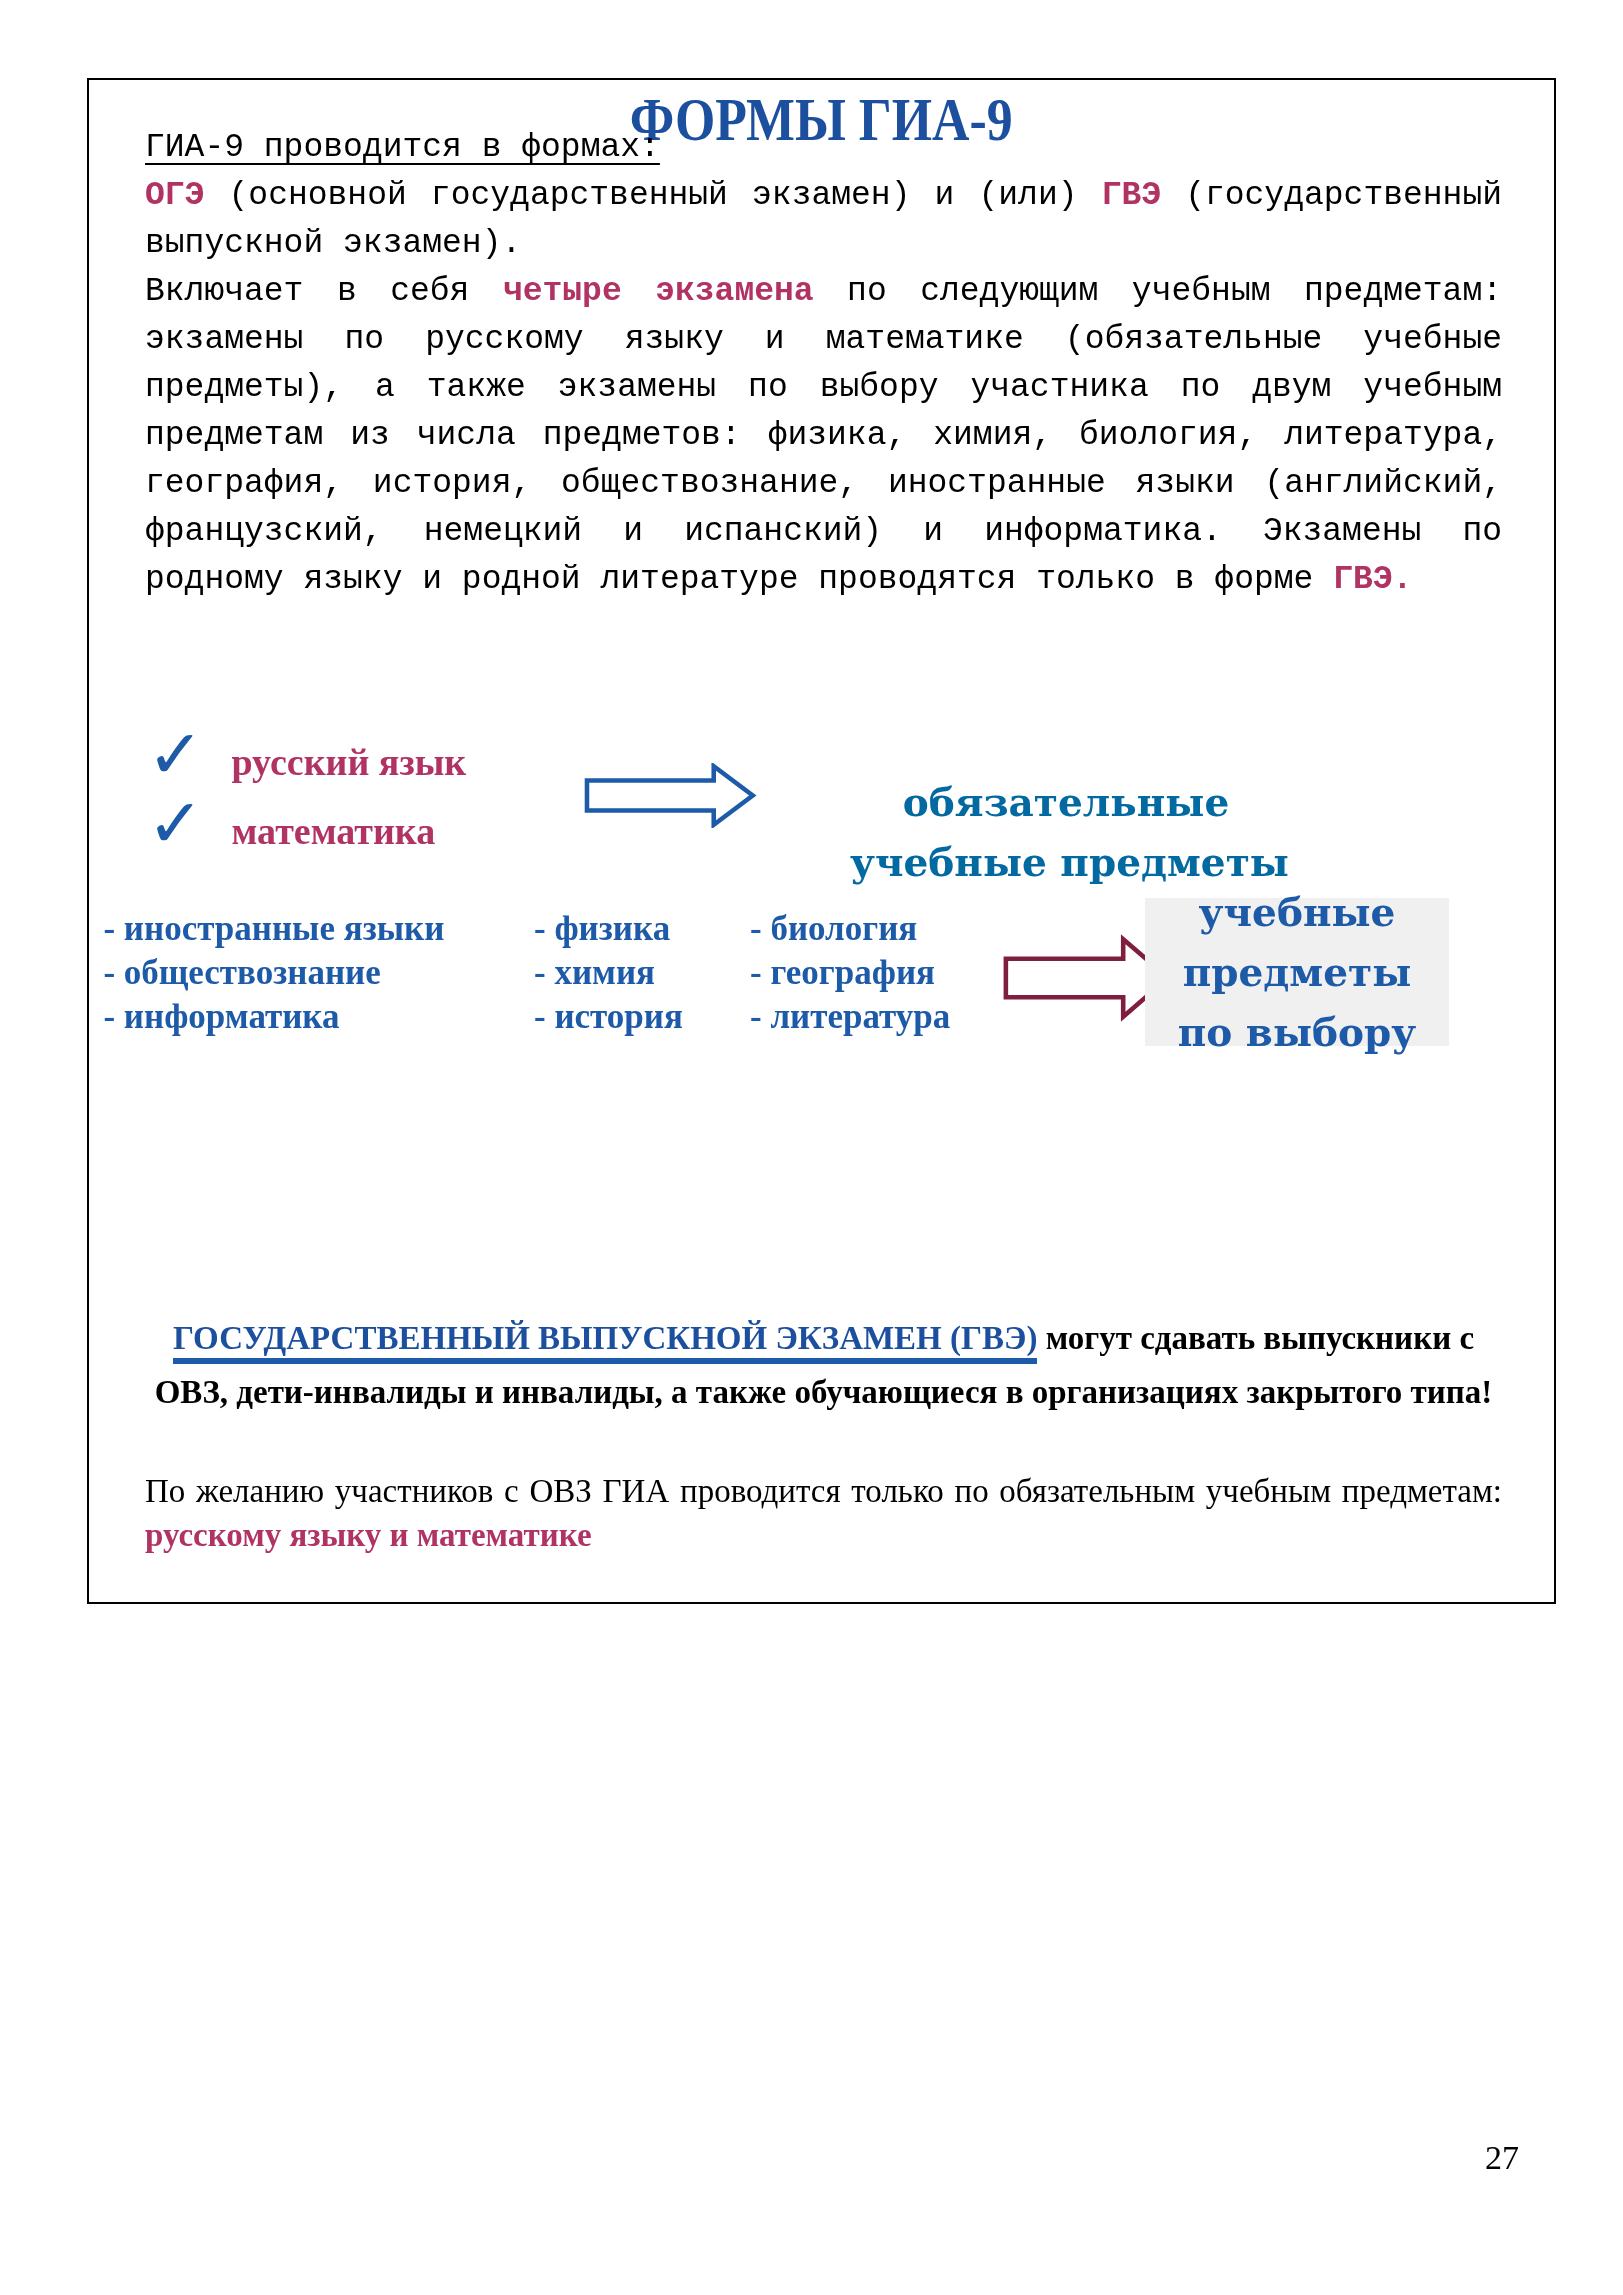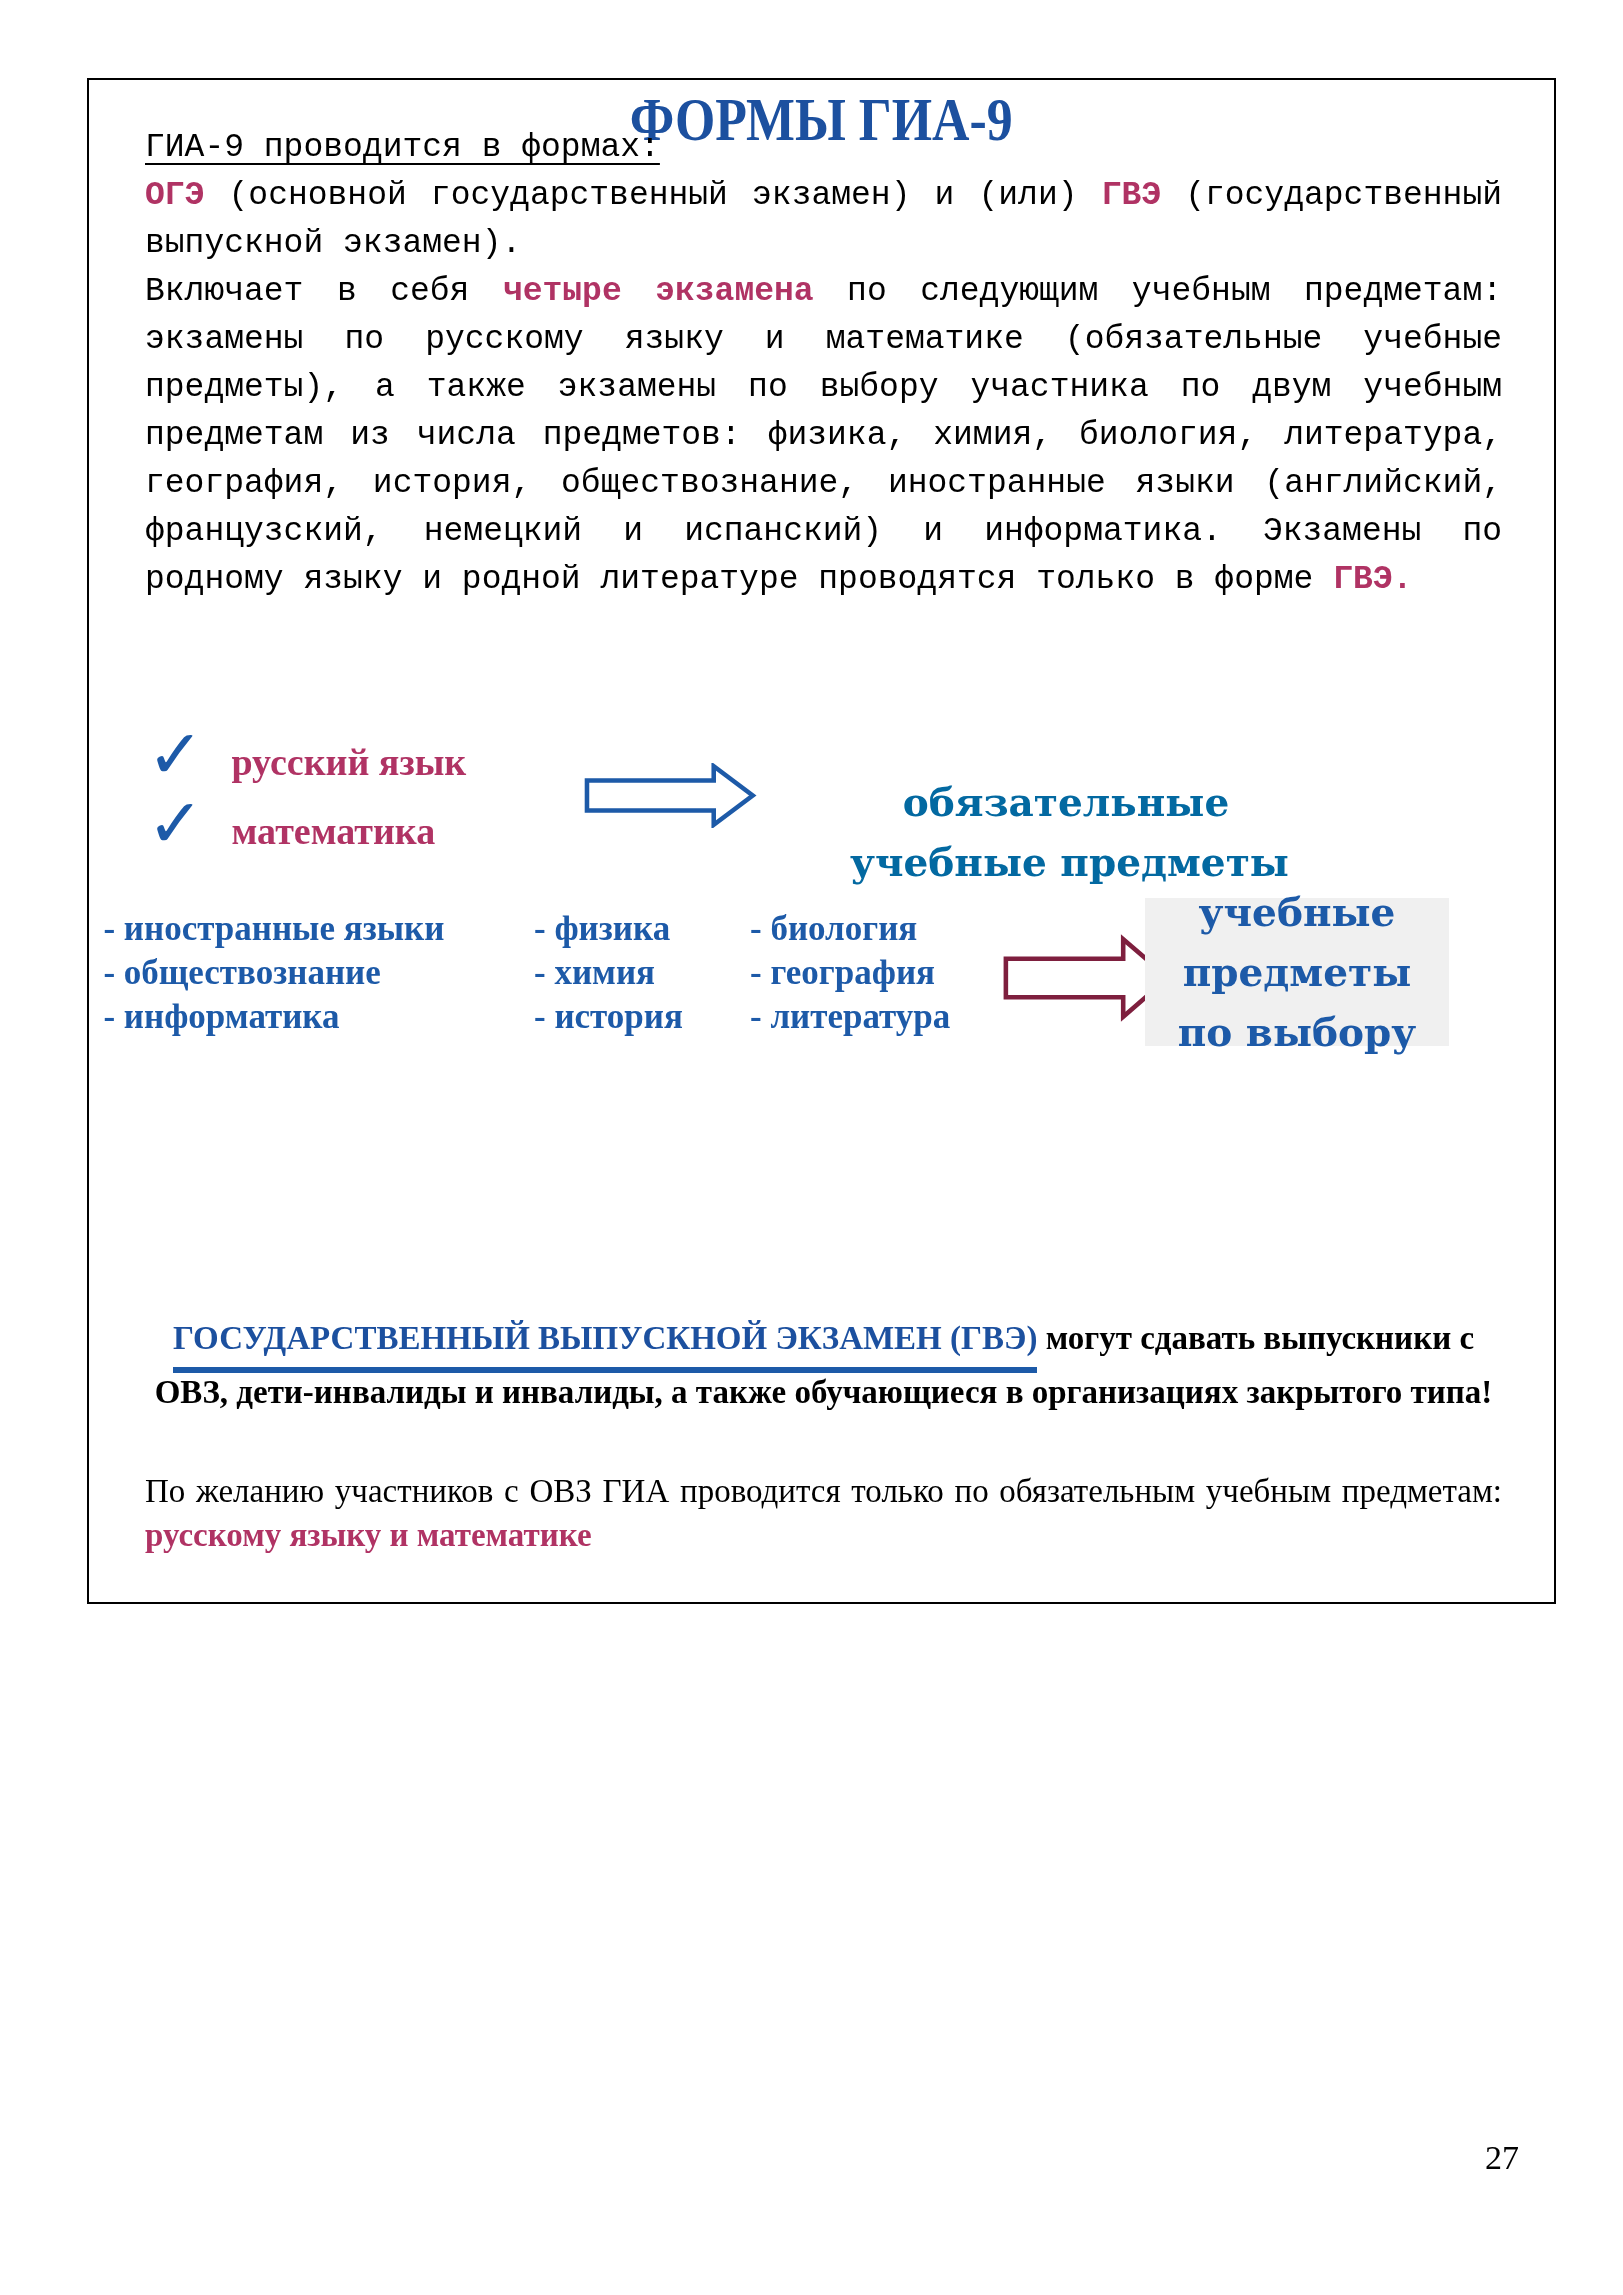--- a/index.html
+++ b/index.html
@@ -105,21 +105,21 @@
   }
 
   .gve {
     position: absolute; left: 56px; top: 1231px; width: 1357px;
     text-align: center; font-weight: bold;
     font-size: 33px; line-height: 54px;
   }
   .gve .gve-head {
     color: #1c509f;
     border-bottom: 6.5px solid #1d5aa8;
-    padding-bottom: 11px;
+    padding-bottom: 2px;
   }
 
   .ovz-note {
     position: absolute; left: 56px; top: 1389px; width: 1357px;
     text-align: justify;
     font-size: 33px; line-height: 44px;
   }
 
   .page-number {
     position: absolute; left: 1485px; top: 2139px;

